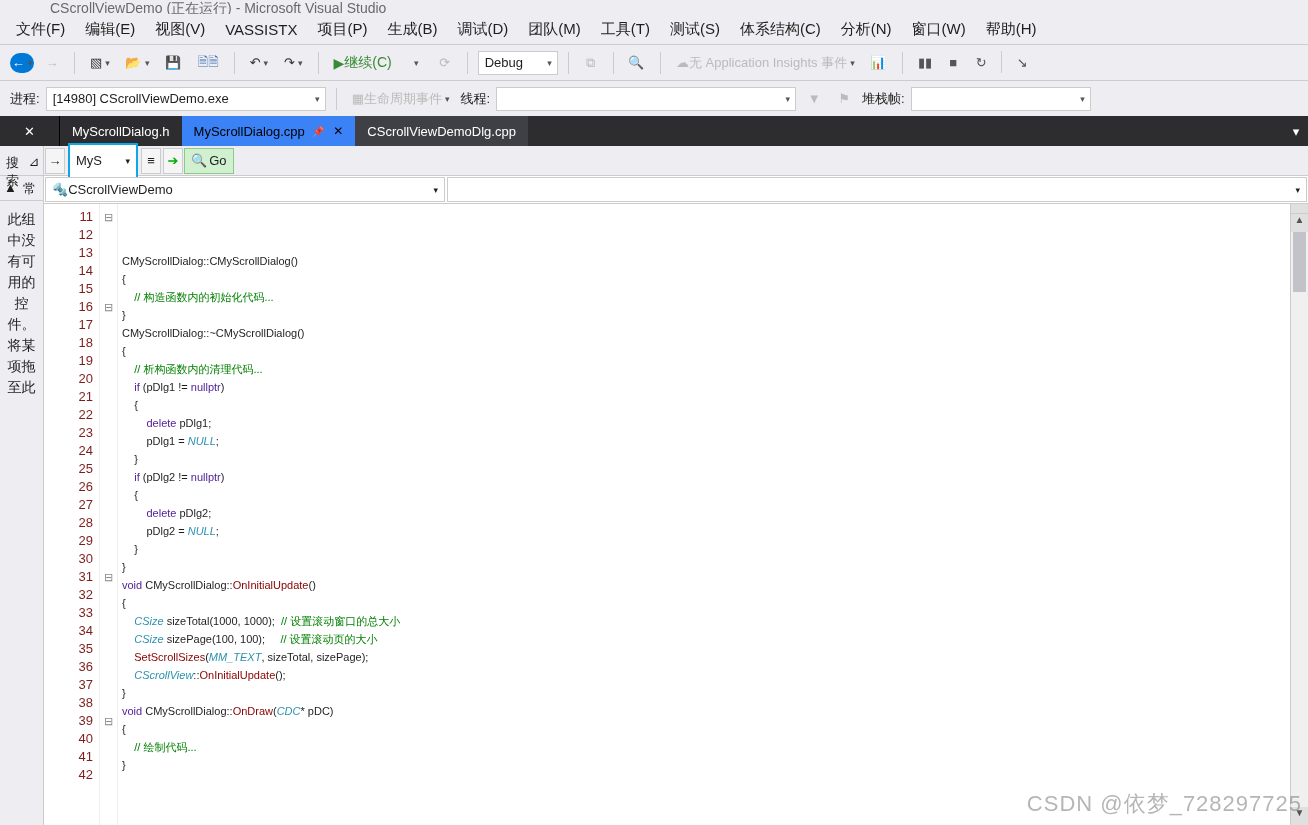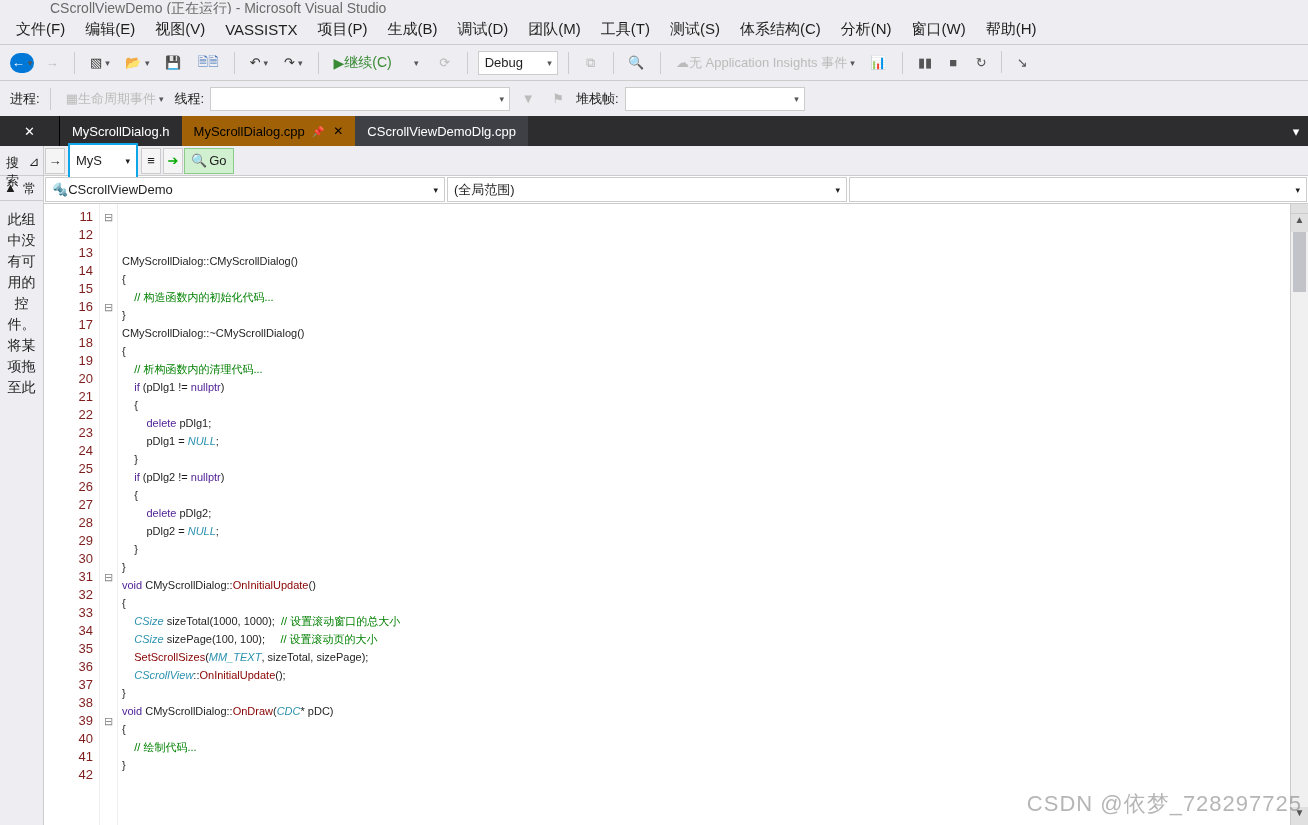--- a/index.html
+++ b/index.html
@@ -10,21 +10,21 @@
 .toolbar, .toolbar2 { height:36px; display:flex; align-items:center; padding:0 10px; gap:6px; border-top:1px solid #ccc; }
 .toolbar .sep, .toolbar2 .sep { width:1px; height:22px; background:#ccc; margin:0 4px;}
 .tbtn { display:inline-flex; align-items:center; justify-content:center; min-width:24px; height:24px; padding:0 4px; color:#333; border:1px solid transparent; }
 .tbtn.disabled { color:#bbb; }
 .dd::after { content:"▾"; font-size:9px; margin-left:3px; color:#555;}
 .combo { height:24px; border:1px solid #ccc; background:#fff; padding:0 18px 0 6px; display:inline-flex; align-items:center; position:relative; min-width:80px;}
 .combo::after { content:"▾"; position:absolute; right:5px; font-size:9px; color:#555;}
 .tabstrip { height:30px; background:#2d2d30; display:flex; align-items:stretch; }
 .tabstrip .closeall { width:60px; display:flex; align-items:center; justify-content:center; color:#fff; background:#2d2d30; border-right:1px solid #000;}
 .tab { display:flex; align-items:center; padding:0 12px; color:#fff; gap:8px; cursor:default; }
-.tab.active { background:#a16207; color:#000; }
+.tab.active { background:#3b82f6; color:#000; }
 .tab .pin { font-size:10px; }
 .tab .xx { font-size:12px; }
 .tabstrip .flex { flex:1; }
 .tabstrip .ddarrow { width:24px; display:flex; align-items:center; justify-content:center; color:#fff;}
 .main { display:flex; height:calc(825px - 14px - 30px - 36px - 36px - 30px); }
 .sidepanel { width:44px; border-right:1px solid #ccc; display:flex; flex-direction:column; align-items:center; padding-top:4px; gap:2px;}
 .sidepanel .hdr { display:flex; width:100%; border-bottom:1px solid #ccc; height:26px;}
 .sidepanel .hdr span:first-child { flex:1; padding:4px 6px; font-size:13px;}
 .sidepanel .hdr span:last-child { width:18px; text-align:center; padding-top:4px;}
 .sidepanel .vtxt { padding:6px 4px; font-size:14px; line-height:1.5; text-align:center;}
@@ -107,20 +107,21 @@
    <span class="tbtn pause">▮▮</span>
    <span class="tbtn stop">■</span>
    <span class="tbtn">↻</span>
    <span class="sep"></span>
    <span class="tbtn disabled">↘</span>
  </span>
 </div>
 
 <div class="toolbar2">
  <span>进程:</span>
+ <span class="combo" style="min-width:280px;">[14980] CScrollViewDemo.exe</span>
  <span class="sep"></span>
  <span class="tbtn dd disabled">▦ <span>生命周期事件</span></span>
  <span>线程:</span>
  <span class="combo" style="min-width:300px;"></span>
  <span class="tbtn disabled">▼</span>
  <span class="tbtn disabled">⚑</span>
  <span>堆栈帧:</span>
  <span class="combo" style="min-width:180px;"></span>
 </div>
 
@@ -157,21 +158,20 @@
  <div class="editor">
   <div class="navrow">
     <span class="nbtn">→</span>
     <span class="pathbox" style="flex:0 0 70px;">MyS</span>
     <span class="nbtn">≡</span>
     <span class="nbtn" style="color:#0a0;">➔</span>
     <span class="go">🔍<span>Go</span></span>
   </div>
   <div class="scoperow">
     <div class="scope" style="flex:0 0 400px;">🔩 <span>CScrollViewDemo</span></div>
-    <div class="scope" style="flex:0 0 400px;">(全局范围)</div>
     <div class="scope" style="flex:1;"></div>
   </div>
   <div class="codewrap">
     <div class="gutter" id="gutter">
           <div>11</div>
           <div>12</div>
           <div>13</div>
           <div>14</div>
           <div>15</div>
           <div>16</div>

